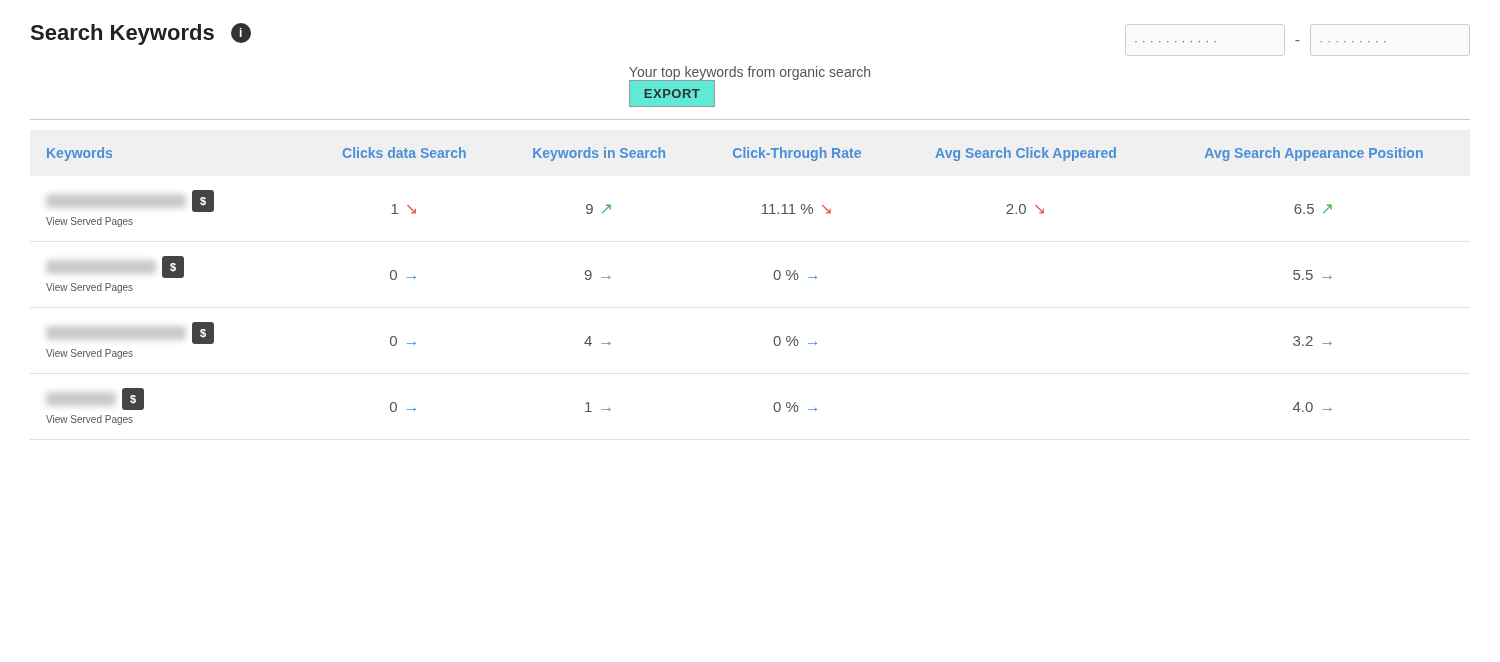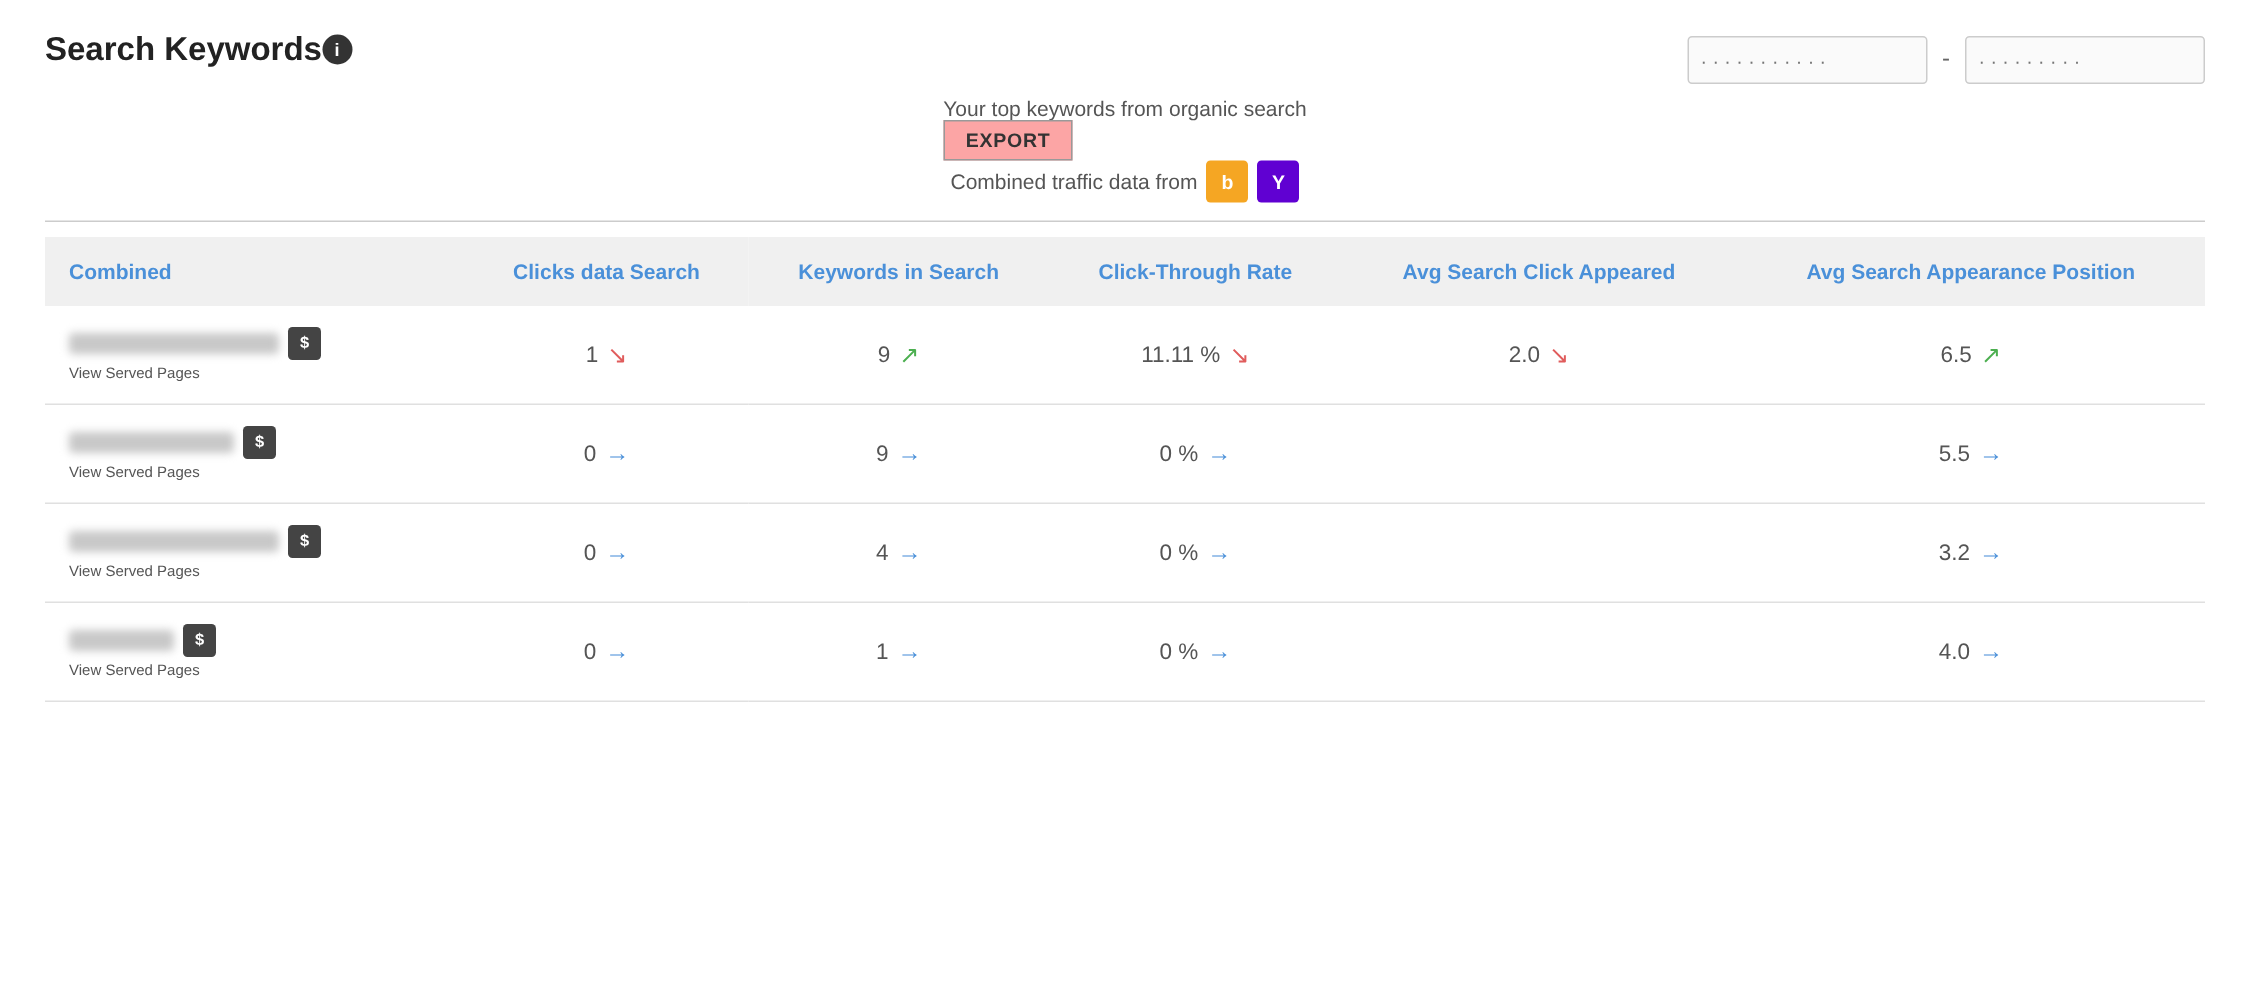--- a/index.html
+++ b/index.html
@@ -15,21 +15,21 @@
       justify-content: space-between;
       align-items: flex-start;
       margin-bottom: 8px;
     }
     .title-area h1 {
       font-size: 22px;
       font-weight: bold;
       color: #222;
       display: flex;
       align-items: center;
-      gap: 0;
+      gap: 16px;
     }
     .info-icon {
       display: inline-flex;
       align-items: center;
       justify-content: center;
       width: 20px;
       height: 20px;
       background: #333;
       color: #fff;
       border-radius: 50%;
@@ -100,21 +100,21 @@
       border-radius: 3px;
     }
     .export-btn {
       display: inline-block;
       border: 1px solid #999;
       padding: 5px 14px;
       font-size: 13px;
       font-weight: bold;
       color: #333;
       cursor: pointer;
-      background: #fca5a5;
+      background: #5eead4;
       letter-spacing: 0.5px;
     }
     .divider {
       border: none;
       border-top: 1px solid #ccc;
       margin: 10px 0;
     }
     table {
       width: 100%;
       border-collapse: collapse;
@@ -219,34 +219,29 @@
     <span class="date-separator">-</span>
     <input type="text" class="date-input" placeholder="· · · · · · · · ·" style="">
   </div>
 </div>
 
 <div class="subtitle-row">
   <div>
     <p class="subtitle">Your top keywords from organic search</p>
     <button class="export-btn">EXPORT</button>
   </div>
-  <div class="traffic-label">
-    <span>Combined traffic data from</span>
-    <span class="bing-logo">b</span>
-    <span class="yahoo-logo">Y</span>
-  </div>
 </div>
 
 <hr class="divider">
 
 <table>
   <thead>
     <tr>
       <th class="keywords-col">
-        <span>Combined</span>
+        <span>Keywords</span>
       </th>
       <th>
         <span>Clicks data Search</span>
       </th>
       <th>
         <span>Keywords in Search</span>
       </th>
       <th>
         <span>Click-Through Rate</span>
       </th>

